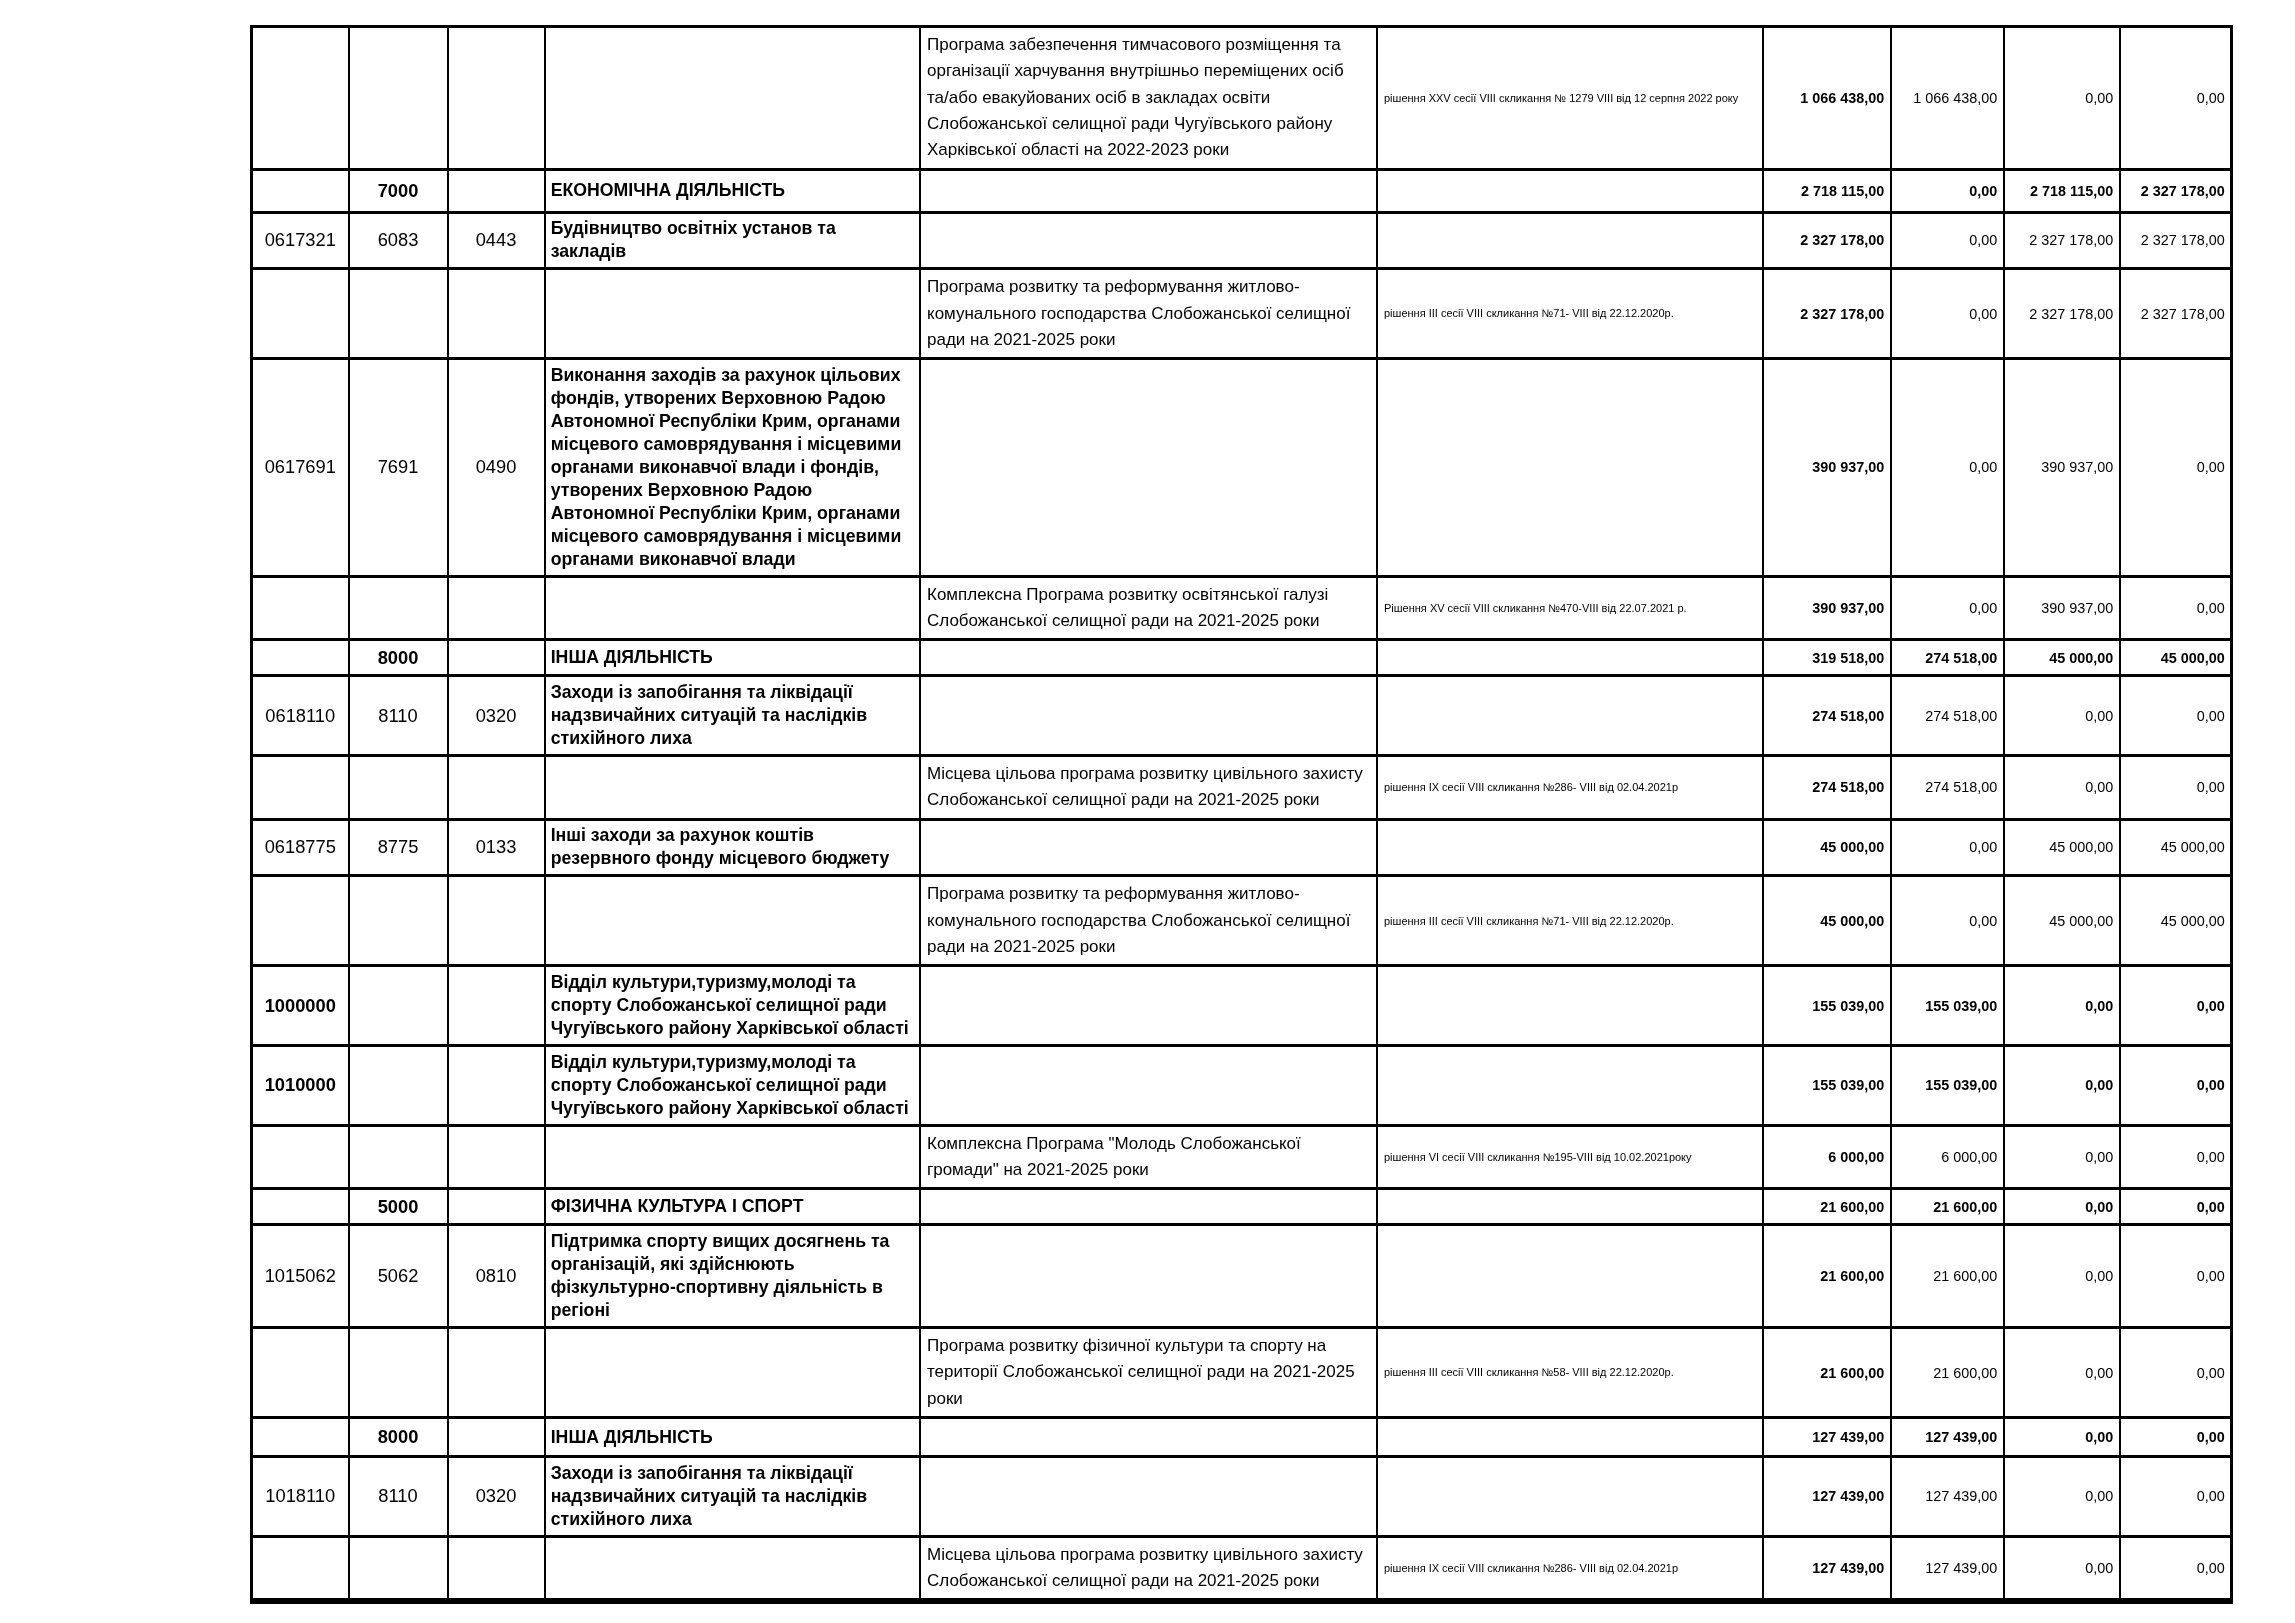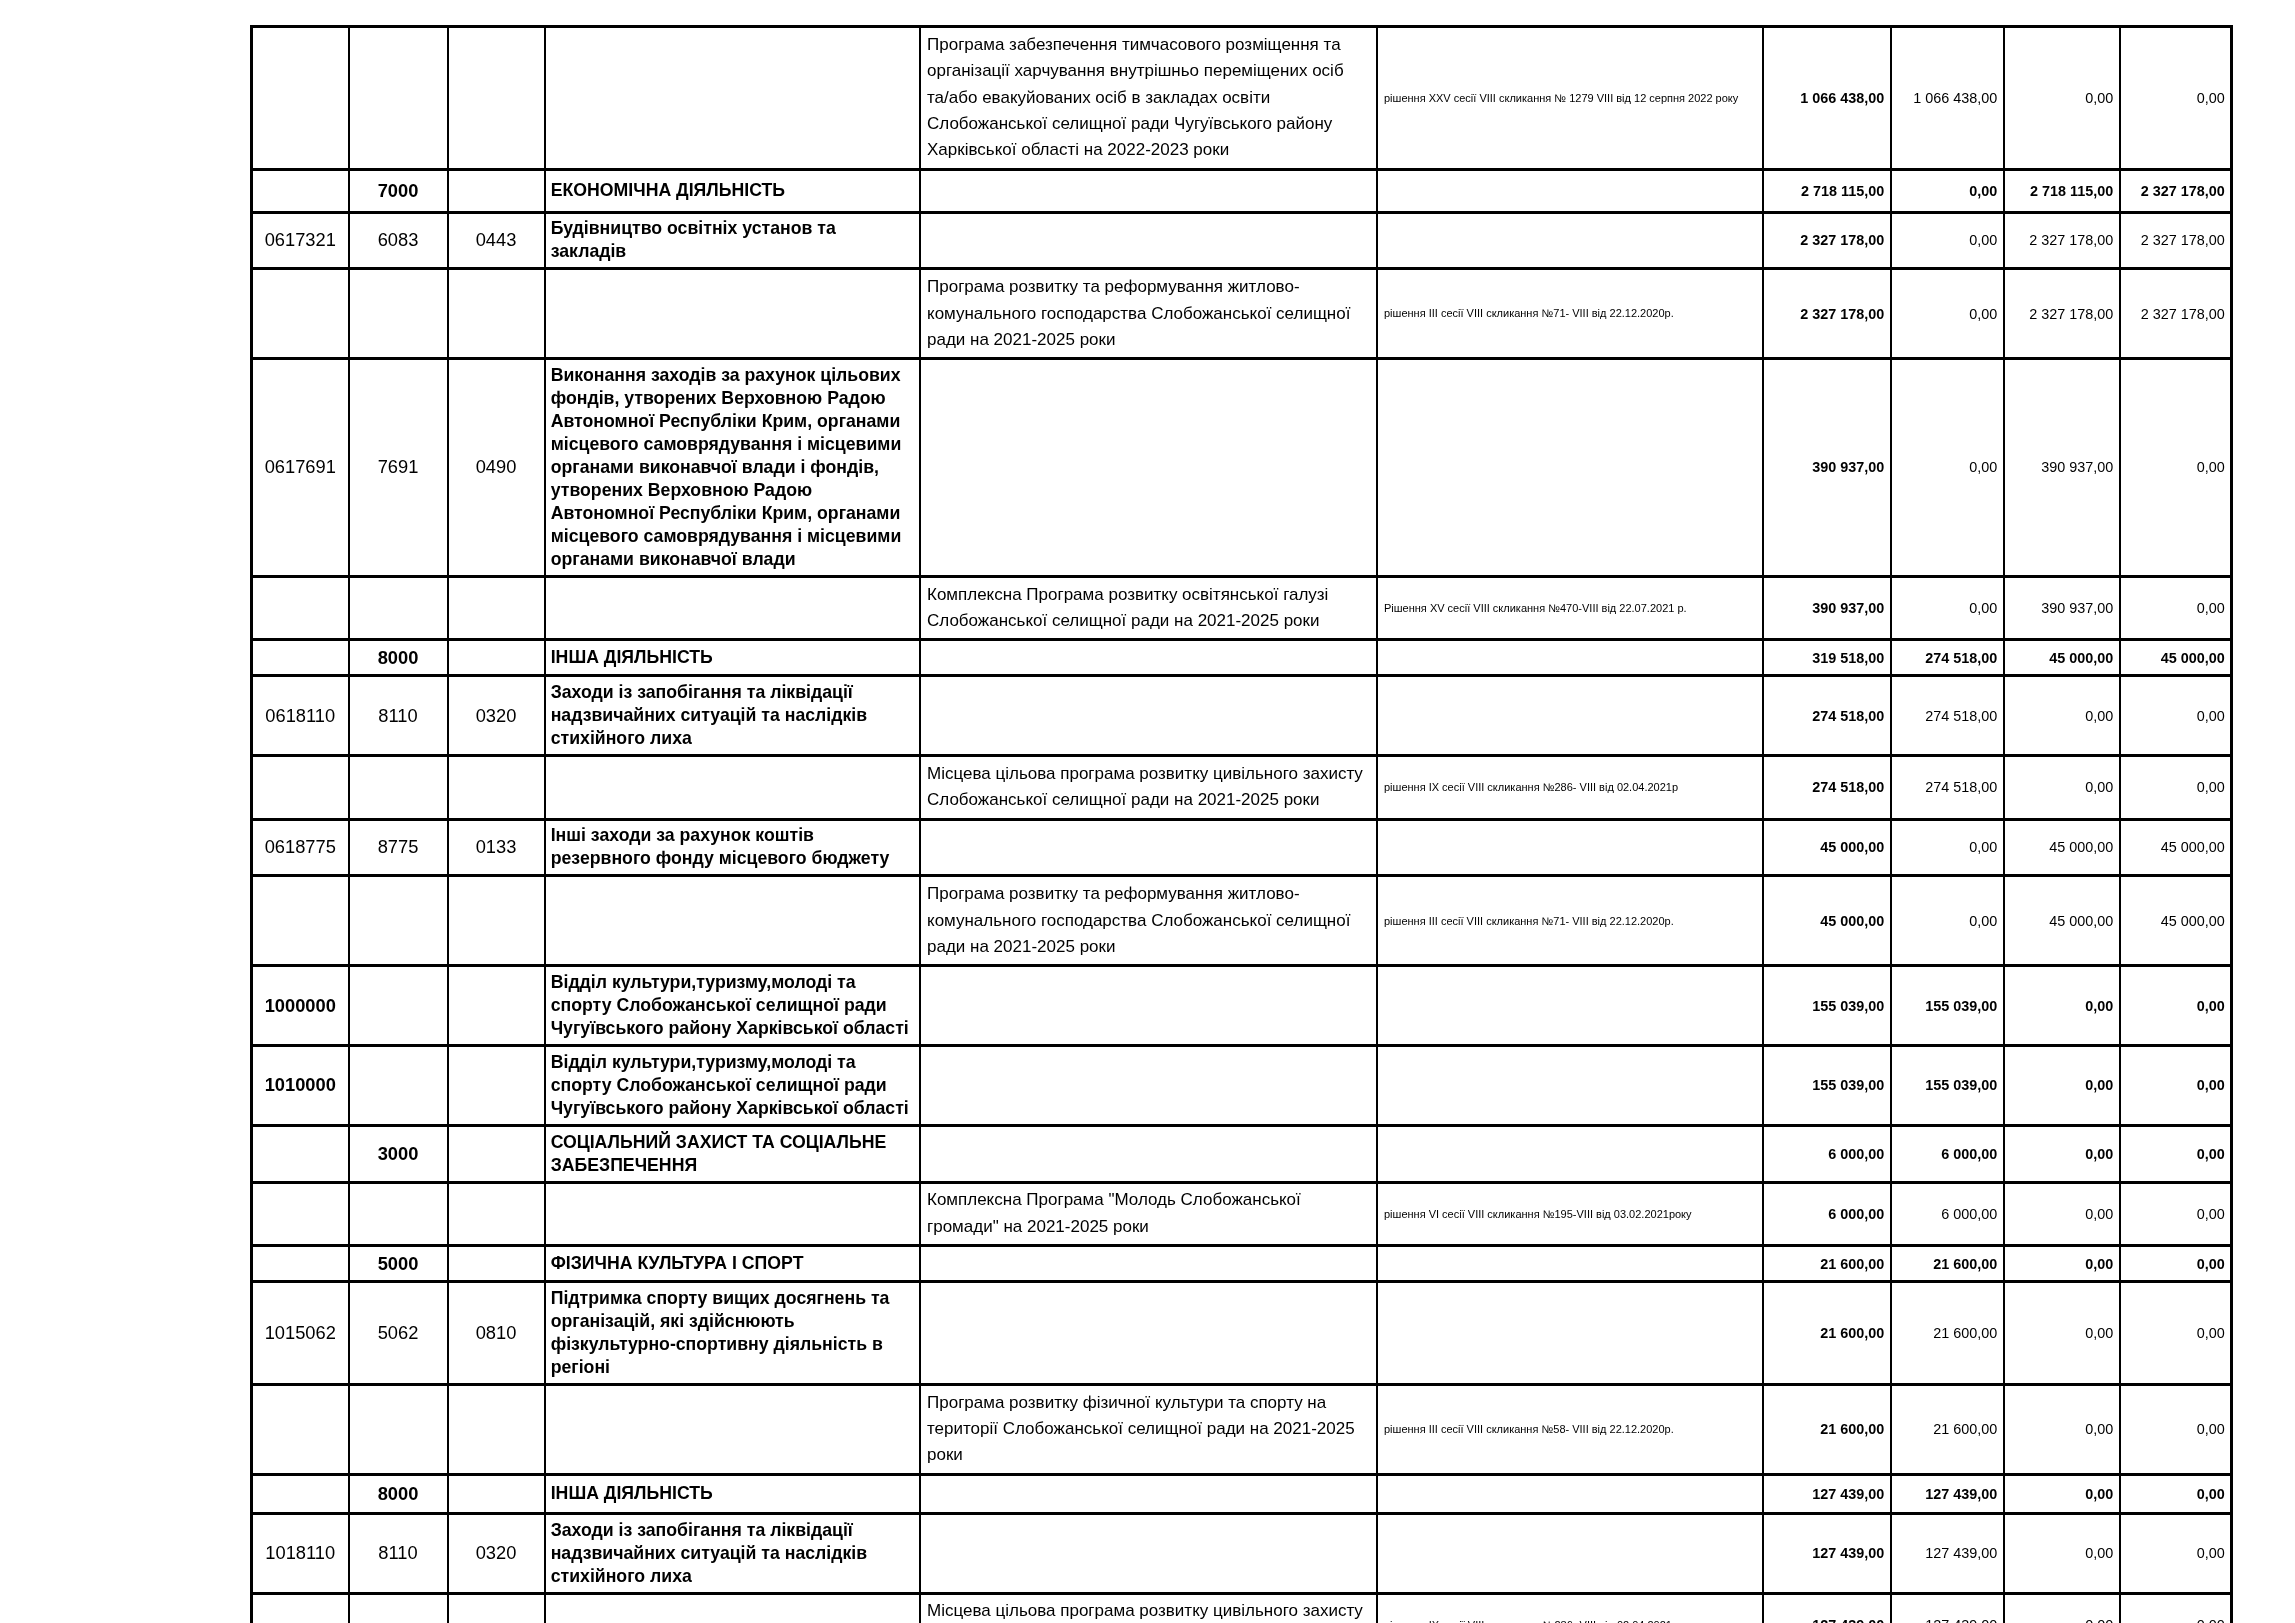--- a/index.html
+++ b/index.html
@@ -233,39 +233,27 @@
           <td class="code-cell"></td>
           <td class="code-cell"></td>
           <td class="name-cell">Відділ культури,туризму,молоді та спорту Слобожанської селищної ради Чугуївського району Харківської області</td>
           <td class="program-cell"></td>
           <td class="decision-cell"></td>
           <td class="value-cell val0">155 039,00</td>
           <td class="value-cell val1">155 039,00</td>
           <td class="value-cell val2">0,00</td>
           <td class="value-cell val3">0,00</td>
         </tr>
-        <tr class="row-section" style="height: 46px;">
-          <td class="code-cell"></td>
-          <td class="code-cell">3000</td>
-          <td class="code-cell"></td>
-          <td class="name-cell">СОЦІАЛЬНИЙ ЗАХИСТ ТА СОЦІАЛЬНЕ ЗАБЕЗПЕЧЕННЯ</td>
-          <td class="program-cell"></td>
-          <td class="decision-cell"></td>
-          <td class="value-cell val0">6 000,00</td>
-          <td class="value-cell val1">6 000,00</td>
-          <td class="value-cell val2">0,00</td>
-          <td class="value-cell val3">0,00</td>
-        </tr>
         <tr class="row-program" style="height: 46px;">
           <td class="code-cell"></td>
           <td class="code-cell"></td>
           <td class="code-cell"></td>
           <td class="name-cell"></td>
           <td class="program-cell">Комплексна Програма "Молодь Слобожанської громади" на 2021-2025 роки</td>
-          <td class="decision-cell">рішення VI сесії VIII скликання №195-VIII від 03.02.2021року</td>
+          <td class="decision-cell">рішення VI сесії VIII скликання №195-VIII від 10.02.2021року</td>
           <td class="value-cell val0">6 000,00</td>
           <td class="value-cell val1">6 000,00</td>
           <td class="value-cell val2">0,00</td>
           <td class="value-cell val3">0,00</td>
         </tr>
         <tr class="row-section" style="height: 36px;">
           <td class="code-cell"></td>
           <td class="code-cell">5000</td>
           <td class="code-cell"></td>
           <td class="name-cell">ФІЗИЧНА КУЛЬТУРА І СПОРТ</td>

